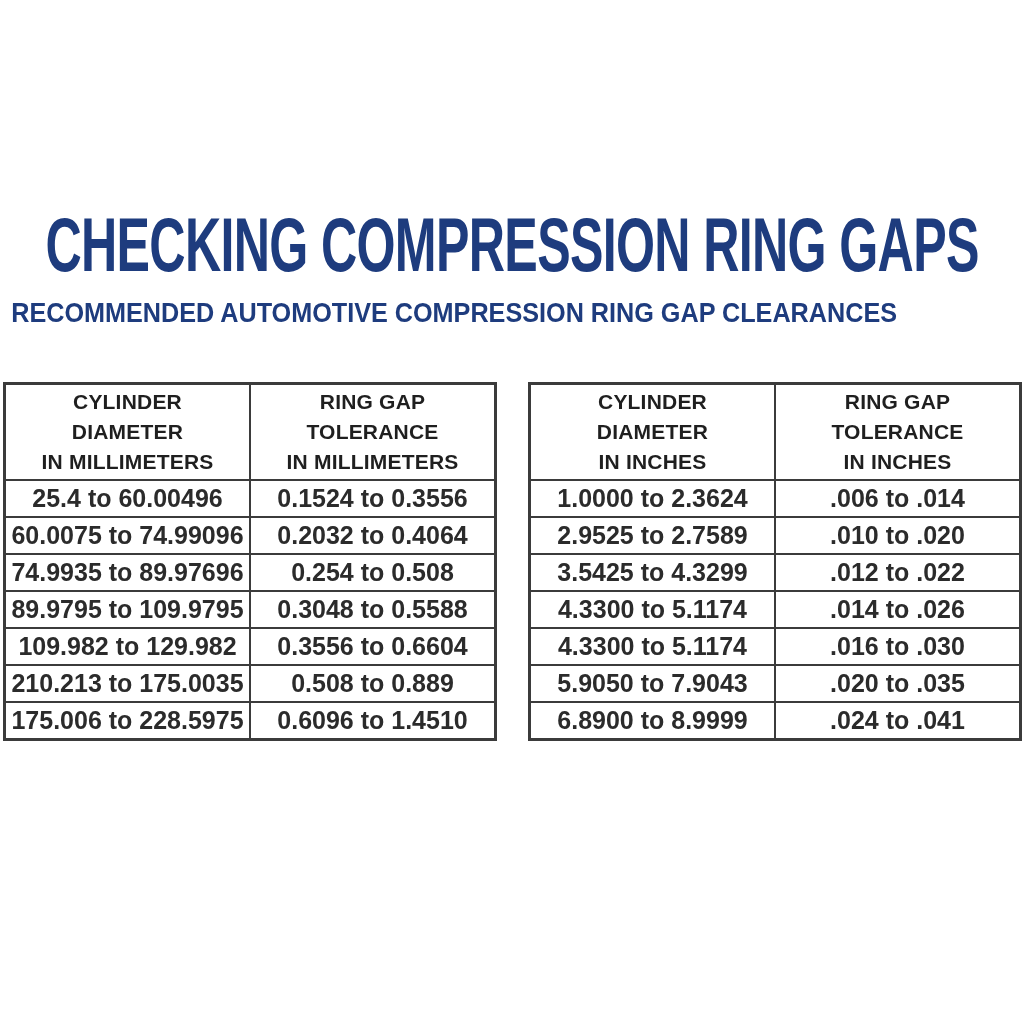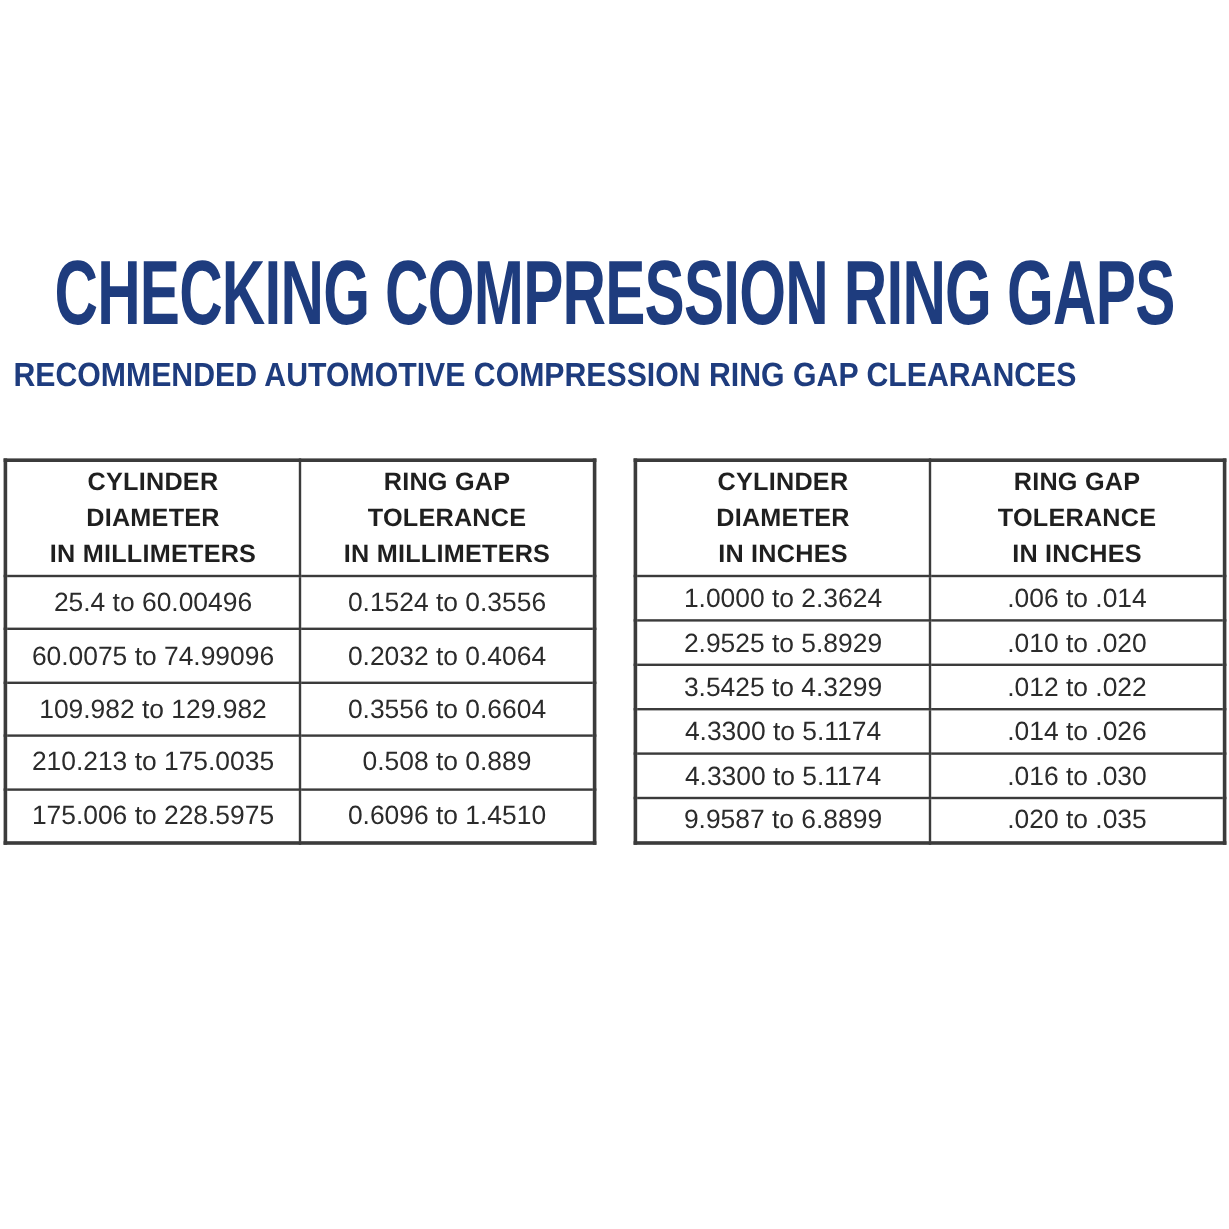--- a/index.html
+++ b/index.html
@@ -70,22 +70,22 @@
     font-weight:bold;
     color:var(--header-text);
     letter-spacing:0.2px;
   }
   .hline{
     display:block;
     line-height:30px;
   }
   table.gap-table td{
     height:37px;
-    font-size:22px;
-    font-weight:normal;
+    font-size:25px;
+    font-weight:bold;
     color:var(--cell-text);
     margin-top:12px;
   }
 </style>
 </head>
 <body>
 
 <div class="title-wrap">
   <div class="main-title">CHECKING COMPRESSION RING GAPS</div>
 </div>
@@ -114,20 +114,28 @@
     <tbody>
       <tr>
         <td>25.4 to 60.00496</td>
         <td>0.1524 to 0.3556</td>
       </tr>
       <tr>
         <td>60.0075 to 74.99096</td>
         <td>0.2032 to 0.4064</td>
       </tr>
       <tr>
+        <td>74.9935 to 89.97696</td>
+        <td>0.254 to 0.508</td>
+      </tr>
+      <tr>
+        <td>89.9795 to 109.9795</td>
+        <td>0.3048 to 0.5588</td>
+      </tr>
+      <tr>
         <td>109.982 to 129.982</td>
         <td>0.3556 to 0.6604</td>
       </tr>
       <tr>
         <td>210.213 to 175.0035</td>
         <td>0.508 to 0.889</td>
       </tr>
       <tr>
         <td>175.006 to 228.5975</td>
         <td>0.6096 to 1.4510</td>
@@ -149,35 +157,39 @@
           <span class="hline">IN INCHES</span>
         </th>
       </tr>
     </thead>
     <tbody>
       <tr>
         <td>1.0000 to 2.3624</td>
         <td>.006 to .014</td>
       </tr>
       <tr>
-        <td>2.9525 to 5.8929</td>
+        <td>2.9525 to 2.7589</td>
         <td>.010 to .020</td>
       </tr>
       <tr>
         <td>3.5425 to 4.3299</td>
         <td>.012 to .022</td>
       </tr>
       <tr>
         <td>4.3300 to 5.1174</td>
         <td>.014 to .026</td>
       </tr>
       <tr>
         <td>4.3300 to 5.1174</td>
         <td>.016 to .030</td>
       </tr>
       <tr>
-        <td>9.9587 to 6.8899</td>
+        <td>5.9050 to 7.9043</td>
         <td>.020 to .035</td>
+      </tr>
+      <tr>
+        <td>6.8900 to 8.9999</td>
+        <td>.024 to .041</td>
       </tr>
     </tbody>
   </table>
 
 </div>
 
 </body></html>

